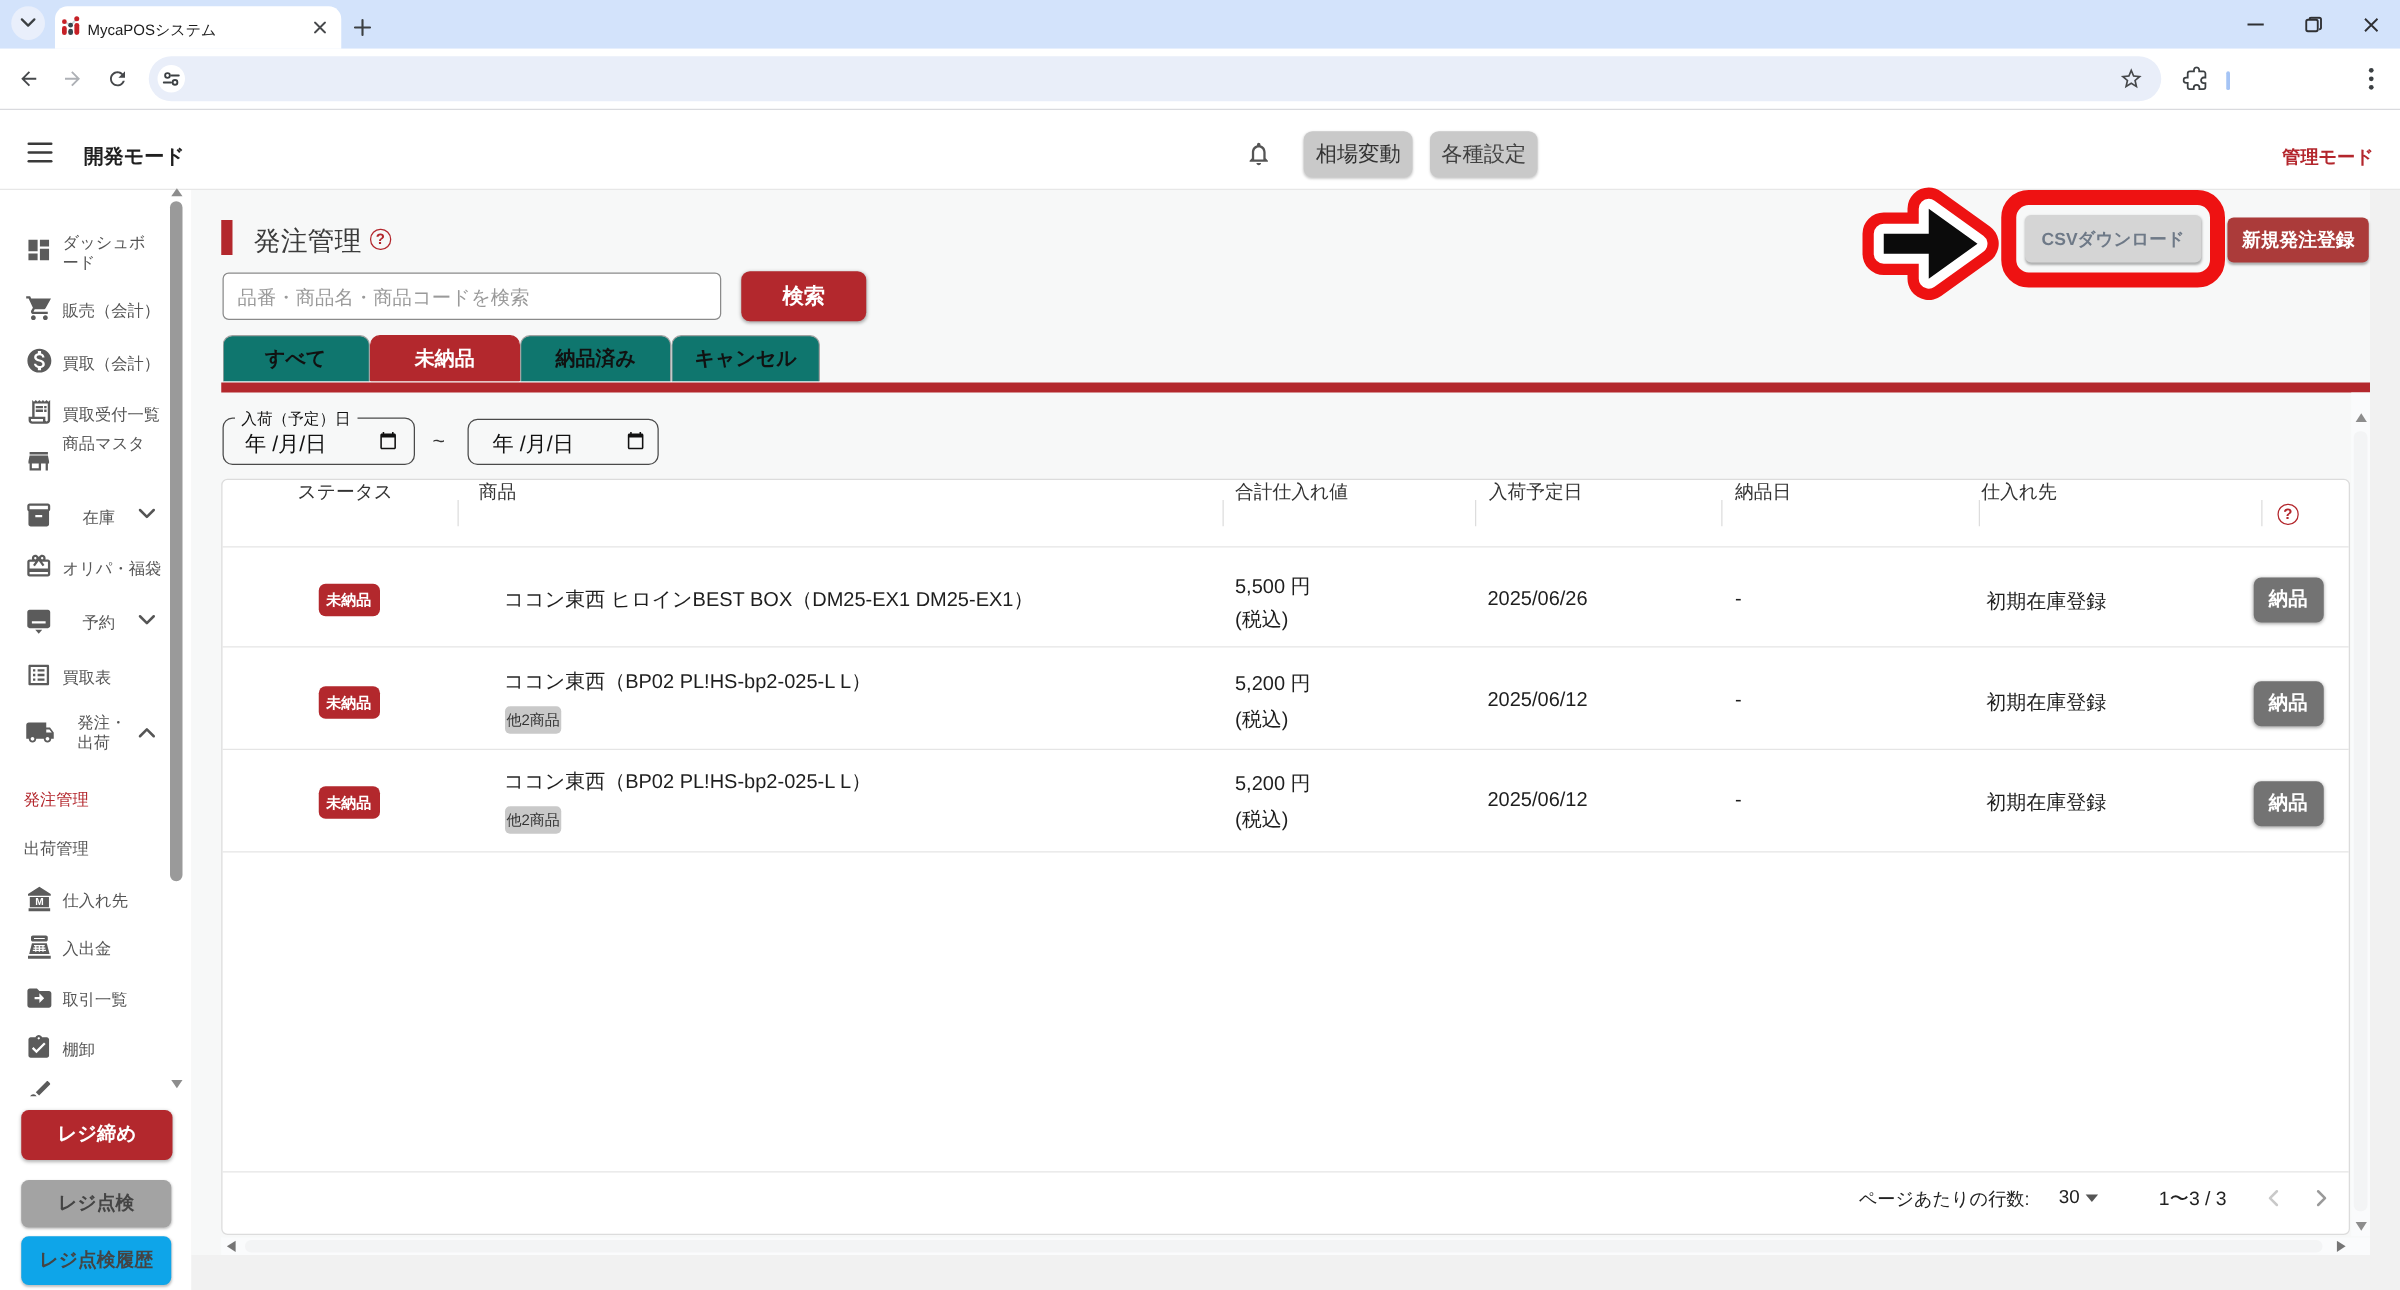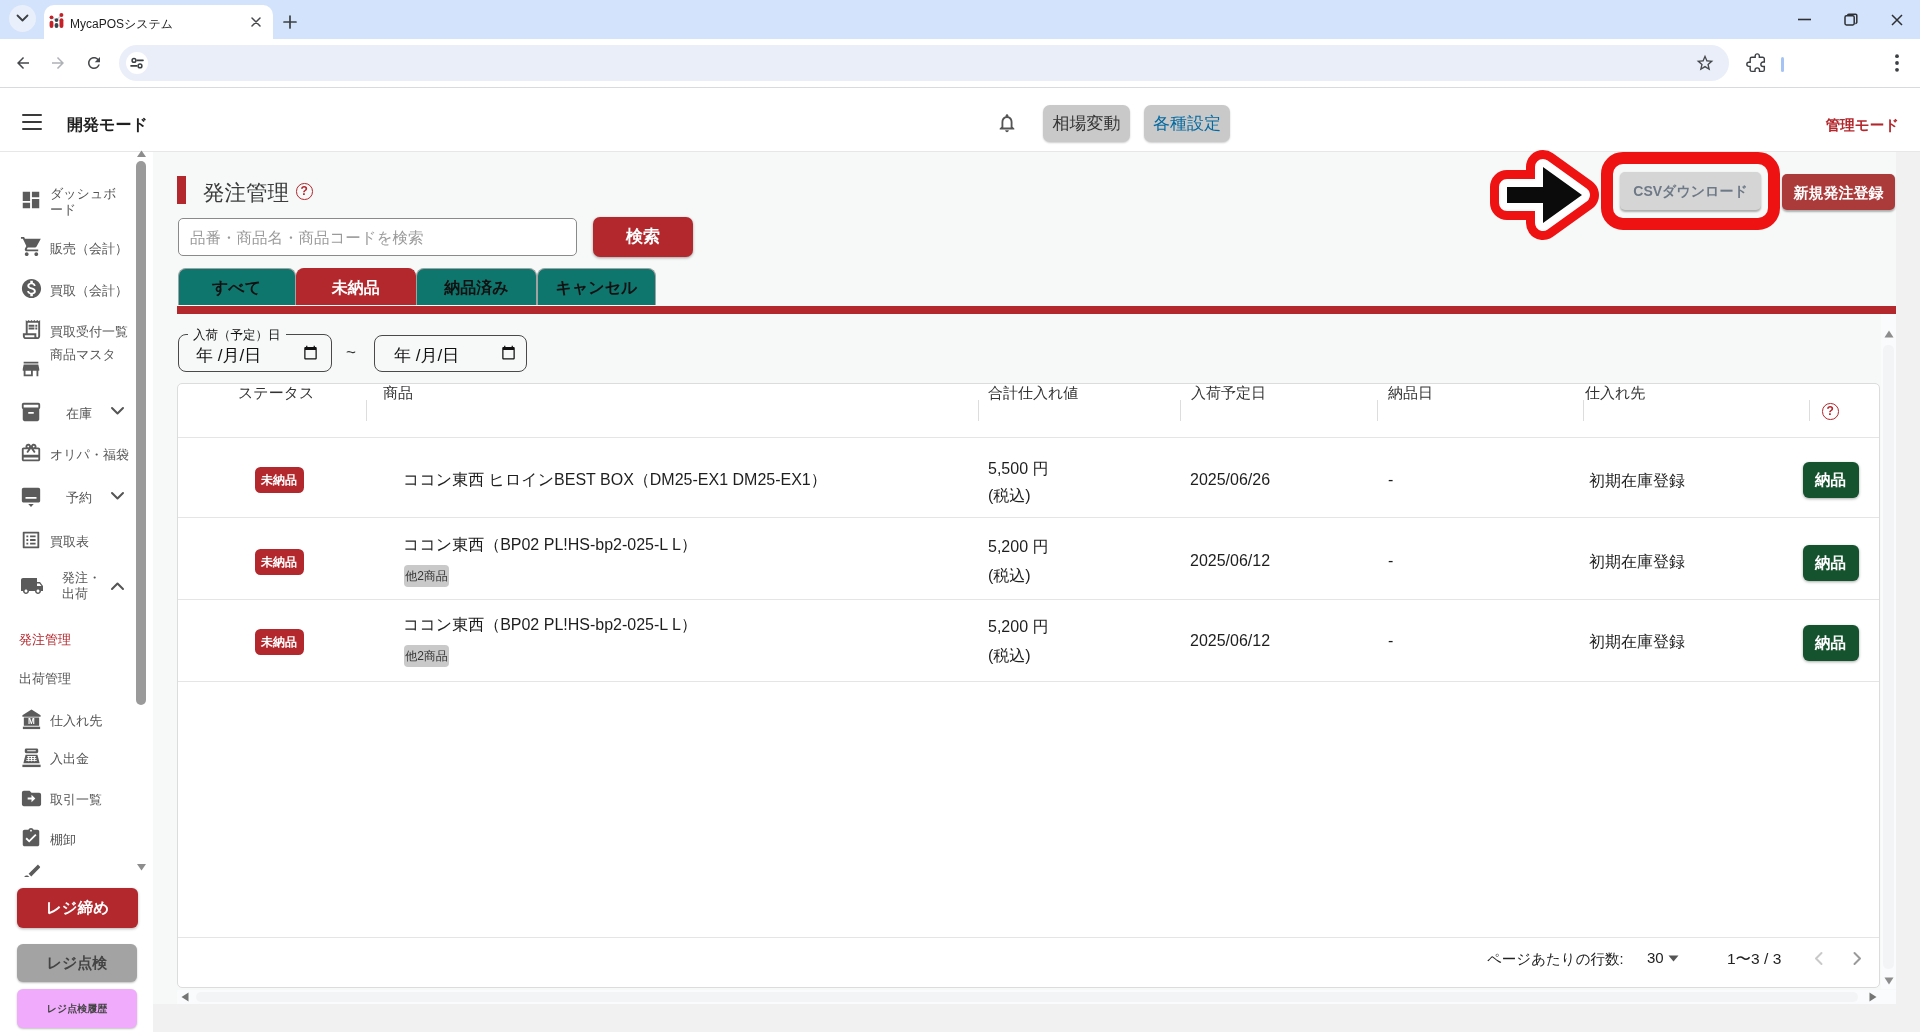--- a/index.html
+++ b/index.html
@@ -83,21 +83,21 @@
 
 <div class="abs" style="left:0;top:88px;width:1920px;height:63px;background:#fff;border-bottom:1px solid #e7e7e7;"></div>
 <div class="abs" style="left:22px;top:114px;width:20px;height:2.4px;background:#3a3a3a;border-radius:1px;"></div>
 <div class="abs" style="left:22px;top:121px;width:20px;height:2.4px;background:#3a3a3a;border-radius:1px;"></div>
 <div class="abs" style="left:22px;top:128px;width:20px;height:2.4px;background:#3a3a3a;border-radius:1px;"></div>
 <div class="abs" style="left:67px;top:115px;font-size:16px;font-weight:bold;color:#1f1f1f;">開発モード</div>
 <svg class="abs" style="left:996px;top:112px;" width="22" height="22" viewBox="0 0 24 24">
     <path d="M12 22c1.1 0 2-.9 2-2h-4c0 1.1.9 2 2 2zm6-6v-5c0-3.07-1.63-5.64-4.5-6.32V4c0-.83-.67-1.5-1.5-1.5s-1.5.67-1.5 1.5v.68C7.64 5.36 6 7.92 6 11v5l-2 2v1h16v-1l-2-2zm-2 1H8v-6c0-2.48 1.51-4.5 4-4.5s4 2.02 4 4.5v6z" fill="#555"></path>
   </svg>
 <div class="abs" style="left:1043px;top:105px;width:87px;height:37px;border-radius:7px;background:#c9c9c9;box-shadow:0 1px 2px rgba(0,0,0,0.2);color:#333;font-size:17px;line-height:37px;text-align:center;">相場変動</div>
-<div class="abs" style="left:1144px;top:105px;width:86px;height:37px;border-radius:7px;background:#c9c9c9;box-shadow:0 1px 2px rgba(0,0,0,0.2);color:#0369a1;font-size:17px;line-height:37px;text-align:center;">各種設定</div>
+<div class="abs" style="left:1144px;top:105px;width:86px;height:37px;border-radius:7px;background:#c9c9c9;box-shadow:0 1px 2px rgba(0,0,0,0.2);color:#404040;font-size:17px;line-height:37px;text-align:center;">各種設定</div>
 <div class="abs" style="right:21px;top:116px;font-size:14.5px;font-weight:bold;color:#b3262c;">管理モード</div>
 
 <div class="abs" style="left:0;top:152px;width:1920px;height:880px;background:#f1f1f1;"></div>
 <div class="abs" style="left:153px;top:152px;width:1743px;height:852px;background:#f7f8f8;"></div>
 <div class="abs" style="left:0;top:152px;width:153px;height:880px;background:#ffffff;"></div>
 
 <style>
 .nav{position:absolute;left:50px;font-size:13px;color:#555;}
 .nic{position:absolute;left:20px;}
 .chev{position:absolute;left:110px;}
@@ -202,21 +202,21 @@
 <svg class="abs" style="left:136px;top:150px;" width="11" height="8" viewBox="0 0 11 8">
     <path d="M5.5 0.5 10 7H1z" fill="#8d8d8d"></path>
   </svg>
 <div class="abs" style="left:135.5px;top:161px;width:10px;height:544px;border-radius:5px;background:#9a9a9a;"></div>
 <svg class="abs" style="left:136px;top:863px;" width="11" height="8" viewBox="0 0 11 8">
     <path d="M5.5 7.5 1 1h9z" fill="#8d8d8d"></path>
   </svg>
 
 <div class="abs" style="left:17px;top:888px;width:121px;height:40px;border-radius:6px;background:#b3282d;box-shadow:0 1px 3px rgba(0,0,0,0.3);color:#fff;font-size:15.5px;font-weight:bold;line-height:40px;text-align:center;">レジ締め</div>
 <div class="abs" style="left:17px;top:944px;width:120px;height:38px;border-radius:6px;background:#a3a3a3;box-shadow:0 1px 2px rgba(0,0,0,0.25);color:#444;font-size:15px;font-weight:bold;line-height:38px;text-align:center;">レジ点検</div>
-<div class="abs" style="left:17px;top:989px;width:120px;height:39px;border-radius:6px;background:#f0abfc;box-shadow:0 1px 2px rgba(0,0,0,0.25);color:#444;font-size:10px;font-weight:bold;line-height:39px;text-align:center;">レジ点検履歴</div>
+<div class="abs" style="left:17px;top:989px;width:120px;height:39px;border-radius:6px;background:#0ea5e9;box-shadow:0 1px 2px rgba(0,0,0,0.25);color:#444;font-size:15px;font-weight:bold;line-height:39px;text-align:center;">レジ点検履歴</div>
 
 <div class="abs" style="left:177px;top:176px;width:8.5px;height:28px;background:#b3282d;"></div>
 <div class="abs" style="left:203px;top:178px;font-size:21.5px;color:#3b3b3b;">発注管理</div>
 <div class="abs" style="left:296px;top:183px;width:14.5px;height:14.5px;border:1.8px solid #b3262c;border-radius:50%;color:#b3262c;font-size:12px;font-weight:bold;text-align:center;line-height:14.5px;">?</div>
 
 <div class="abs" style="left:178px;top:218px;width:397px;height:36px;background:#fff;border:1px solid #8a8a8a;border-radius:5px;"></div>
 <div class="abs" style="left:190px;top:228px;font-size:15.5px;color:#9a9a9a;">品番・商品名・商品コードを検索</div>
 <div class="abs" style="left:593px;top:217px;width:100px;height:40px;border-radius:7px;background:#b3282d;box-shadow:0 1px 3px rgba(0,0,0,0.35);color:#fff;font-size:17px;font-weight:bold;line-height:40px;text-align:center;">検索</div>
 
 <svg class="abs" style="left:1484px;top:147px;" width="120" height="96" viewBox="0 0 120 96">
@@ -254,21 +254,21 @@
 <div class="abs" style="left:177px;top:382.5px;width:1703px;height:605px;background:#fff;border:1px solid #dcdcdc;border-radius:5px;box-sizing:border-box;"></div>
 <style>
 .th{position:absolute;top:384px;font-size:15px;color:#333;}
 .vd{position:absolute;top:400px;width:1px;height:21px;background:#ddd;}
 .rowline{position:absolute;left:178px;width:1701px;height:1px;background:#e5e5e5;}
 .badge{position:absolute;left:254.5px;width:49px;height:26px;border-radius:5.5px;background:#b3282d;color:#fff;font-size:12px;font-weight:bold;text-align:center;line-height:26px;}
 .prod{position:absolute;left:403px;font-size:16px;color:#1e1e1e;}
 .sub{position:absolute;left:404px;width:45px;height:22px;background:#c9c9c9;border-radius:4px;color:#333;font-size:12px;text-align:center;line-height:22px;white-space:nowrap;}
 .price{position:absolute;left:988px;font-size:16px;color:#1e1e1e;}
 .cell{position:absolute;font-size:16px;color:#1e1e1e;}
-.nbtn{position:absolute;left:1802.5px;width:56px;height:36px;border-radius:6px;background:#14532d;box-shadow:0 1px 3px rgba(0,0,0,0.35);color:#fff;font-size:15.5px;font-weight:bold;text-align:center;line-height:36px;}
+.nbtn{position:absolute;left:1802.5px;width:56px;height:36px;border-radius:6px;background:#737373;box-shadow:0 1px 3px rgba(0,0,0,0.35);color:#fff;font-size:15.5px;font-weight:bold;text-align:center;line-height:36px;}
 </style>
 <div class="th" style="left:238px;">ステータス</div>
 <div class="th" style="left:383px;">商品</div>
 <div class="th" style="left:988px;">合計仕入れ値</div>
 <div class="th" style="left:1191px;">入荷予定日</div>
 <div class="th" style="left:1388px;">納品日</div>
 <div class="th" style="left:1585px;">仕入れ先</div>
 <div class="vd" style="left:366px;"></div>
 <div class="vd" style="left:978px;"></div>
 <div class="vd" style="left:1180px;"></div>

